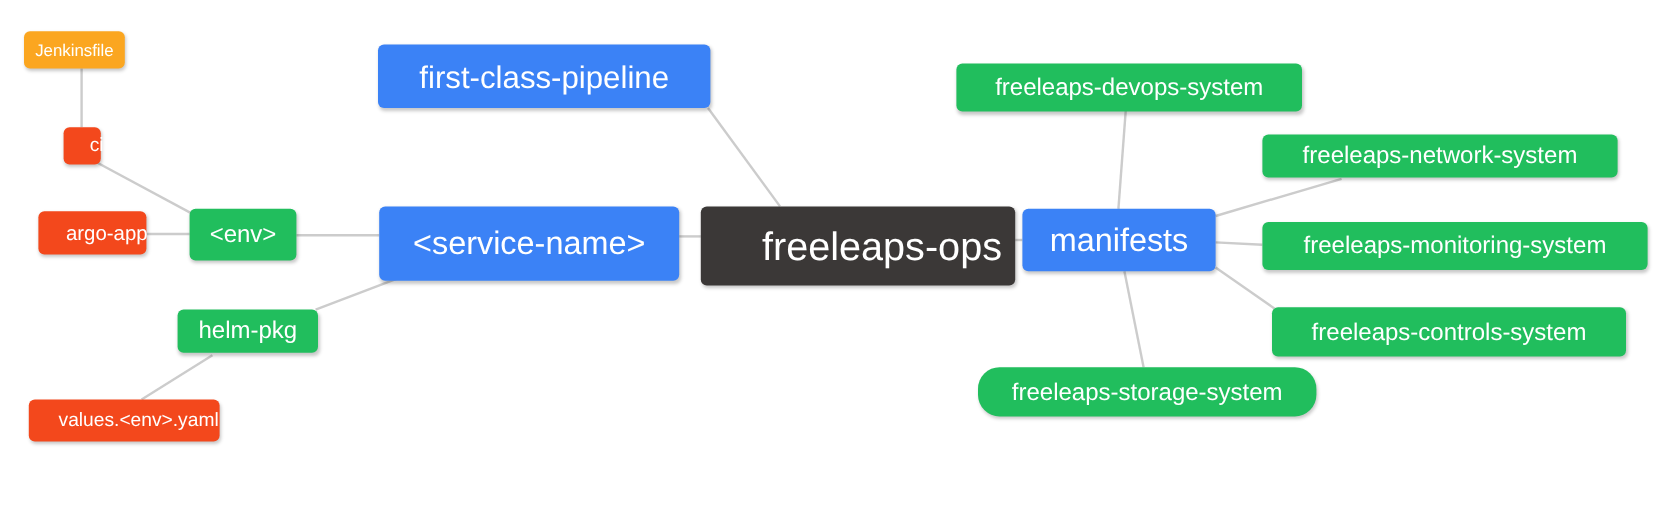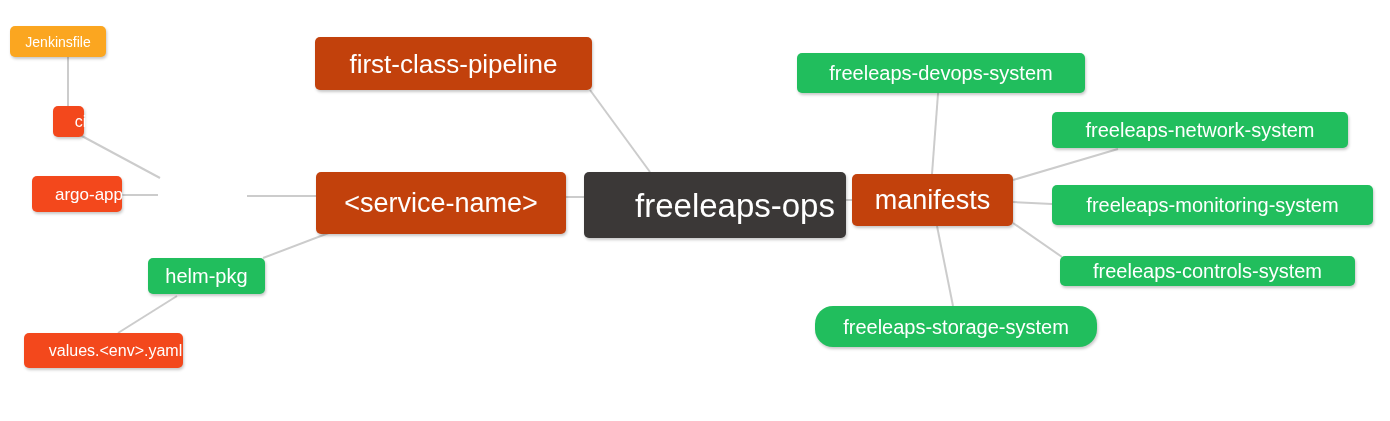--- a/index.html
+++ b/index.html
@@ -29,21 +29,21 @@
     color: #ffffff;
     border-radius: 5px;
     box-shadow: 1px 2px 3px rgba(0,0,0,0.22);
     white-space: nowrap;
     cursor: pointer;
     box-sizing: border-box;
     line-height: 1;
     user-select: none;
   }
   .c-dark   { background: #3B3837; }
-  .c-blue   { background: #c2410c; }
+  .c-blue   { background: #3b82f6; }
   .c-green  { background: #21BE5D; }
   .c-red    { background: #F3481C; padding-left: 24px; }
   .c-orange { background: #FBA620; }
 </style>
 </head>
 <body>
 
 <div class="canvas">
 
   <svg class="edges" viewBox="0 0 1390 421" xmlns="http://www.w3.org/2000/svg">
@@ -56,28 +56,29 @@
     <line x1="590" y1="90" x2="650" y2="172"></line>
     <line x1="566" y1="197" x2="584" y2="197"></line>
     <line x1="846" y1="200" x2="852" y2="200"></line>
     <line x1="940" y1="67" x2="932" y2="174"></line>
     <line x1="1013" y1="180" x2="1118" y2="149"></line>
     <line x1="1013" y1="202" x2="1052" y2="204"></line>
     <line x1="1013" y1="223" x2="1062" y2="257"></line>
     <line x1="937" y1="226" x2="953" y2="306"></line>
   </svg>
 
-  <div class="node c-orange" style="left:10px;   top:26px;  width:96px;  height:31px; font-size:14px;">Jenkinsfile</div>
+  <div class="node c-orange" style="left:20px;   top:26px;  width:84px;  height:31px; font-size:14px;">Jenkinsfile</div>
   <div class="node c-red" style="left:53px;   top:106px; width:31px;  height:31px; font-size:16px;">ci</div>
   <div class="node c-red" style="left:32px;   top:176px; width:90px;  height:36px; font-size:17px;">argo-app</div>
+  <div class="node c-green" style="left:158px;  top:174px; width:89px;  height:43px; font-size:20px;">&lt;env&gt;</div>
   <div class="node c-blue" style="left:316px;  top:172px; width:250px; height:62px; font-size:27px;">&lt;service-name&gt;</div>
   <div class="node c-green" style="left:148px;  top:258px; width:117px; height:36px; font-size:20px;">helm-pkg</div>
   <div class="node c-red" style="left:8px;    top:333px; width:159px; height:35px; font-size:16px;margin-left:16px;">values.&lt;env&gt;.yaml</div>
   <div class="node c-blue" style="left:315px;  top:37px;  width:277px; height:53px; font-size:26px;">first-class-pipeline</div>
   <div class="node c-dark" style="left:584px;  top:172px; width:262px; height:66px; font-size:33px;padding-left:40px;">freeleaps-ops</div>
   <div class="node c-blue" style="left:852px;  top:174px; width:161px; height:52px; font-size:27px;">manifests</div>
   <div class="node c-green" style="left:797px;  top:27px;  width:288px; height:40px; font-size:20px;margin-top:26px;">freeleaps-devops-system</div>
   <div class="node c-green" style="left:1052px; top:112px; width:296px; height:36px; font-size:20px;">freeleaps-network-system</div>
   <div class="node c-green" style="left:1052px; top:185px; width:321px; height:40px; font-size:20px;">freeleaps-monitoring-system</div>
-  <div class="node c-green" style="left:1060px; top:256px; width:295px; height:30px; font-size:20px;">freeleaps-controls-system</div>
+  <div class="node c-green" style="left:1060px; top:256px; width:295px; height:41px; font-size:20px;">freeleaps-controls-system</div>
   <div class="node c-green" style="left:815px;  top:306px; width:282px; height:41px; font-size:20px;border-radius:18px;">freeleaps-storage-system</div>
 
 </div>
 
 </body></html>

